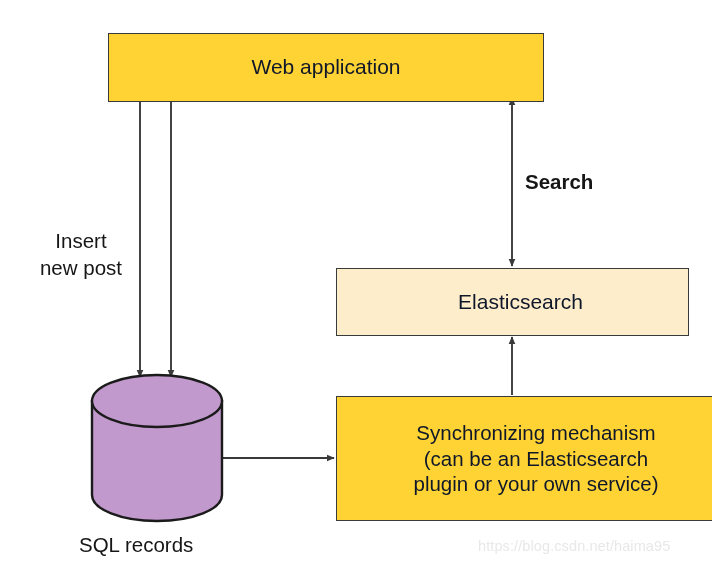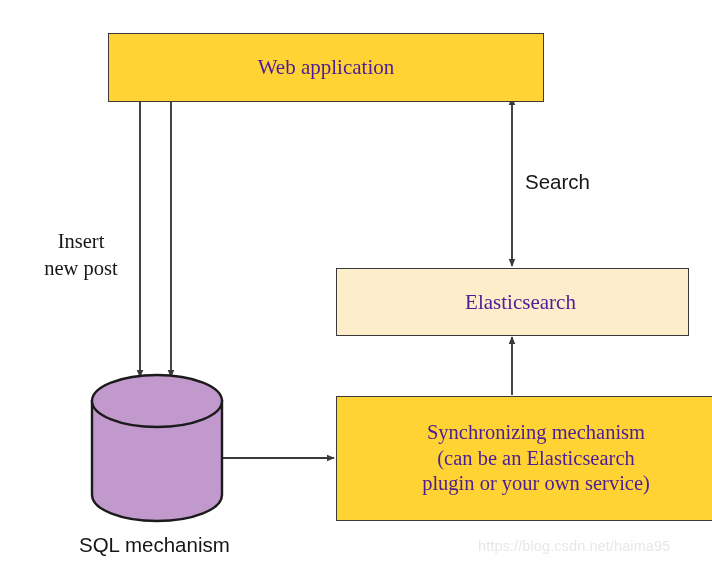--- a/index.html
+++ b/index.html
@@ -26,24 +26,23 @@
     height: 570px;
   }
   .node-box {
     position: absolute;
     box-sizing: border-box;
     border: 1.5px solid #3a3a3a;
     display: flex;
     align-items: center;
     justify-content: center;
     text-align: center;
-    color: #4c1d95;
+    color: #0f172a;
     line-height: 1.26;
     white-space: pre-line;
-    font-family: Liberation Serif, serif;
   }
   .node-web {
     left: 108px;
     top: 33px;
     width: 436px;
     height: 69px;
     background: #FFD333;
     font-size: 21px;
   }
   .node-es {
@@ -68,32 +67,32 @@
     color: #161616;
     font-size: 20.5px;
     line-height: 1.3;
     white-space: pre-line;
   }
   .label-insert {
     left: 27px;
     top: 228px;
     width: 108px;
     text-align: center;
-    font-family: Liberation Serif, serif;
   }
   .label-update {
     left: 180px;
     top: 215px;
     width: 120px;
     text-align: center;
   }
   .label-search {
     left: 525px;
     top: 169px;
     text-align: left;
+    font-weight: bold;
   }
   .node-caption {
     position: absolute;
     color: #161616;
     font-size: 20.5px;
     white-space: nowrap;
   }
   .caption-sql {
     left: 79px;
     top: 533px;
@@ -152,17 +151,17 @@
 (can be an Elasticsearch
 plugin or your own service)</span>
   </div>
 
   <div class="edge-label label-insert">Insert
 new post</div>
 
 
   <div class="edge-label label-search">Search</div>
 
-  <div class="node-caption caption-sql">SQL mechanism</div>
+  <div class="node-caption caption-sql">SQL records</div>
 
   <div class="watermark">https://blog.csdn.net/haima95</div>
 
 </div>
 
 </body></html>

